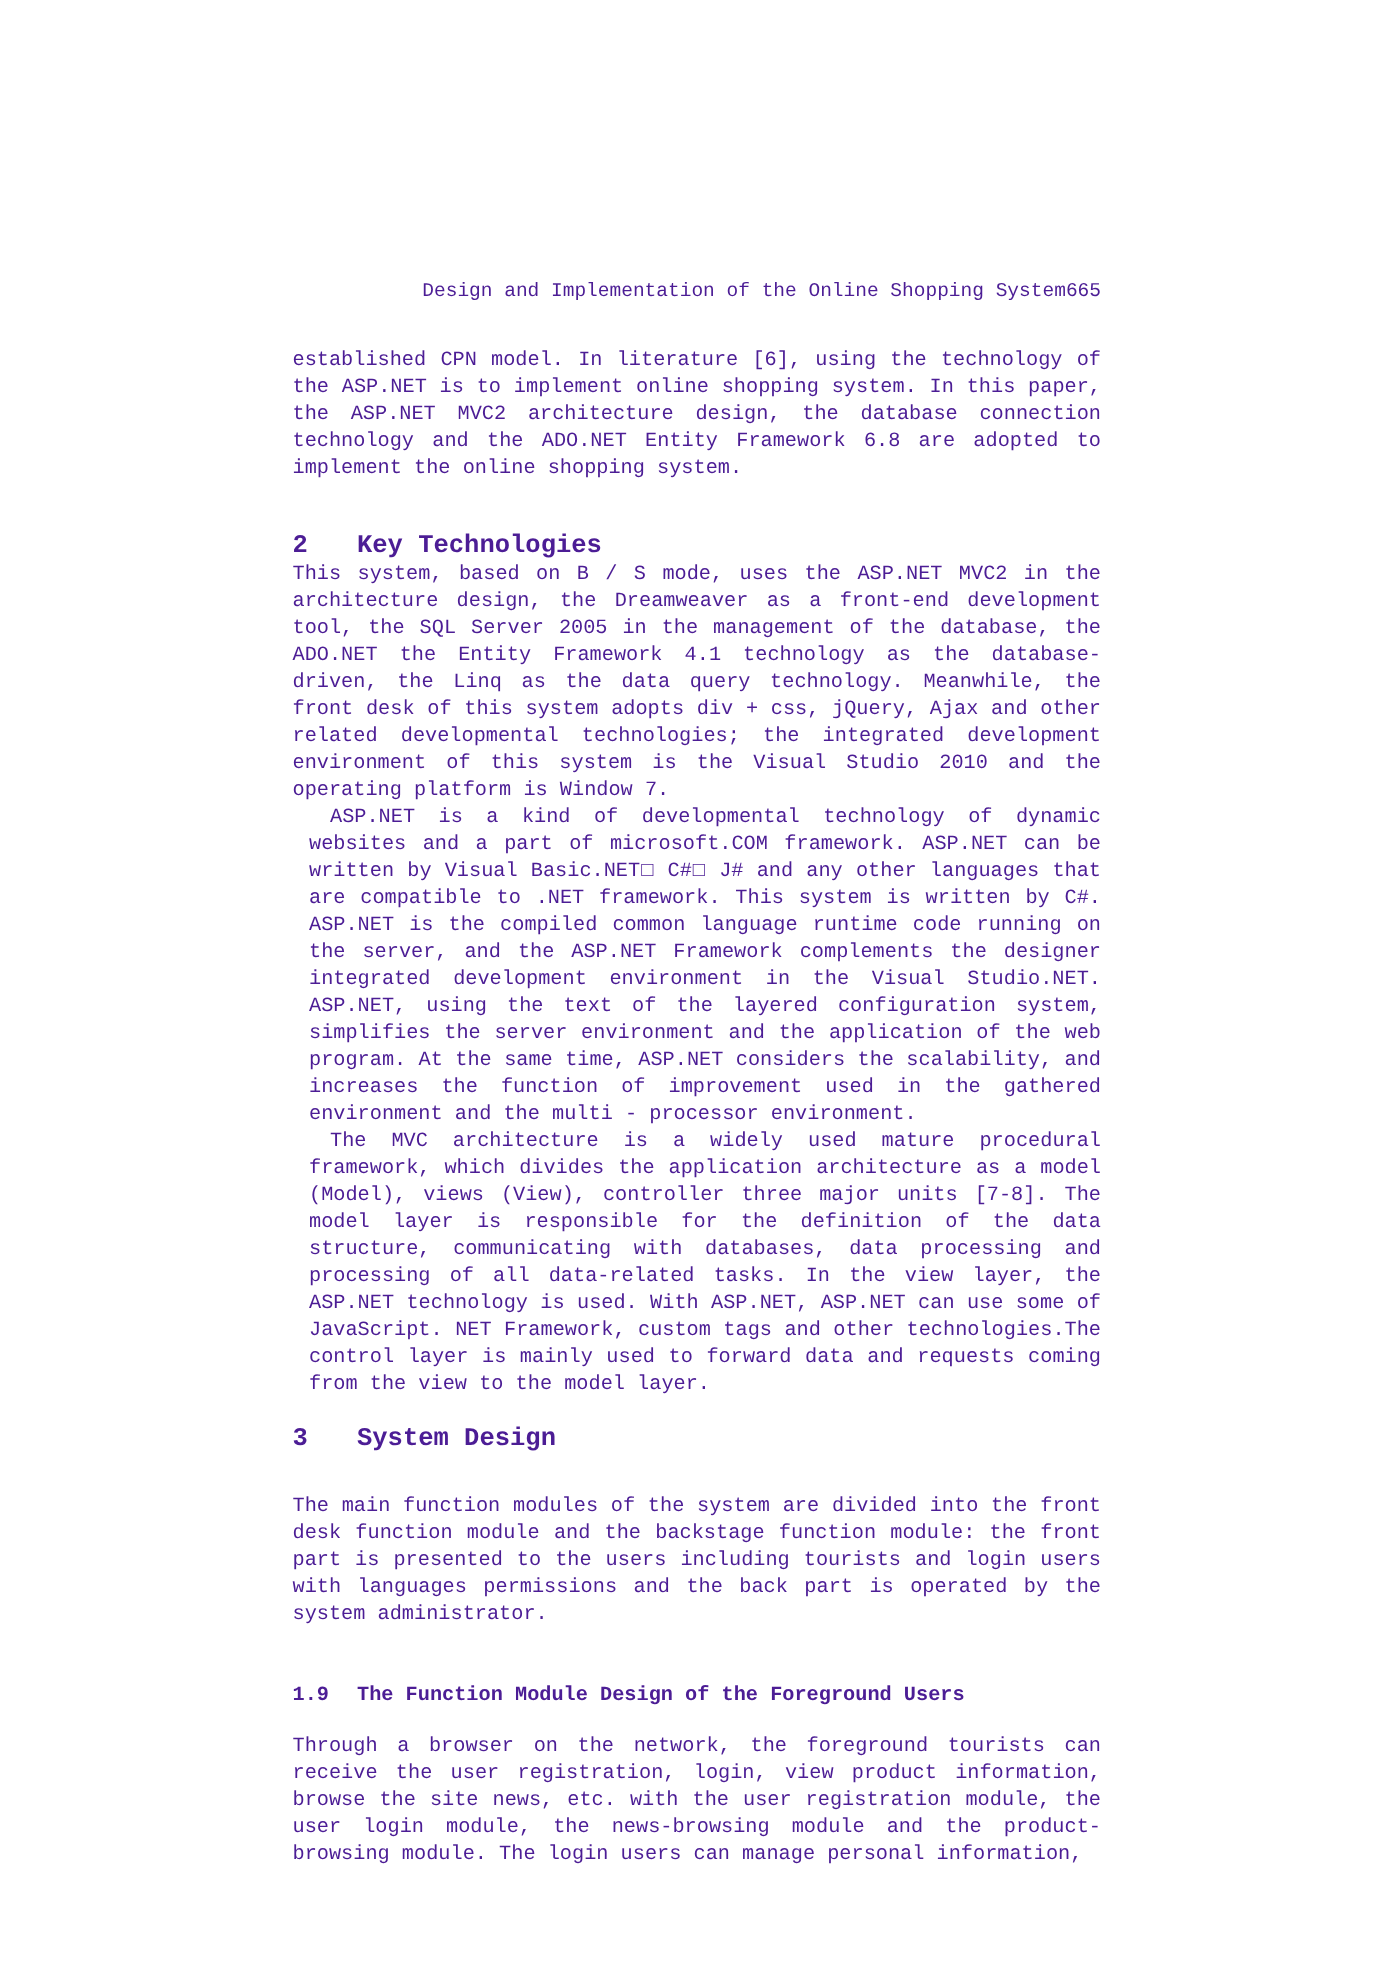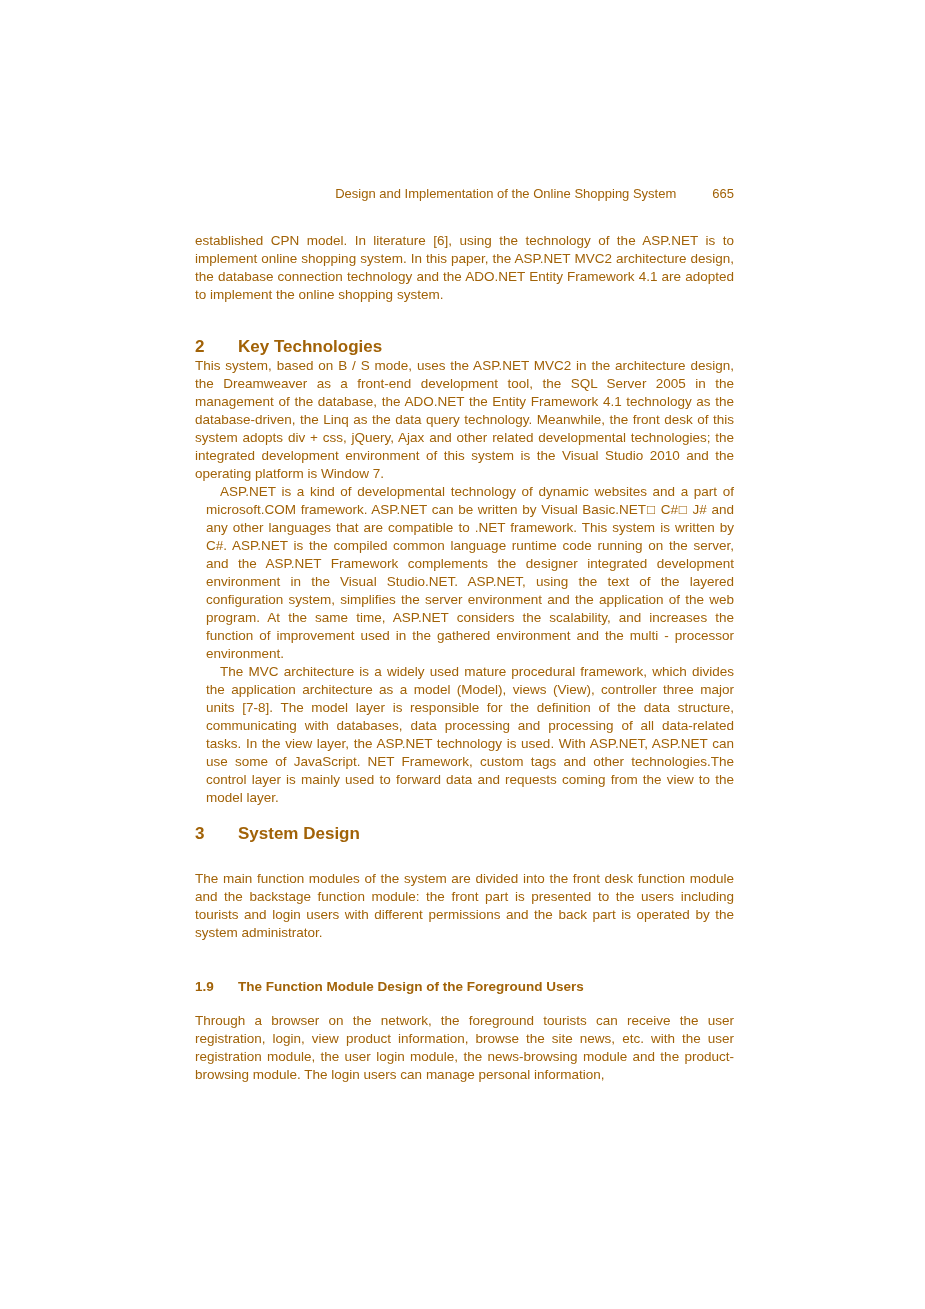--- a/index.html
+++ b/index.html
@@ -5,43 +5,42 @@
   html, body {
     margin: 0;
     padding: 0;
     background: #ffffff;
   }
   .page {
     position: relative;
     width: 925px;
     height: 1289px;
     background: #ffffff;
-    color: #a16207;
-    font-family: Liberation Sans, sans-serif;
+    color: #4c1d95;
+    font-family: Liberation Mono, monospace;
     overflow: hidden;
   }
   .content {
     position: absolute;
     left: 195px;
     top: 186px;
     width: 539px;
   }
   .running-header {
     display: flex;
     justify-content: flex-end;
     align-items: baseline;
     font-size: 13px;
     line-height: 15px;
     margin-bottom: 31px;
   }
   .running-title {
     white-space: nowrap;
   }
   .page-number {
-    margin-left: 36px;
   }
   p.body-para {
     font-size: 13.5px;
     line-height: 18px;
     text-align: justify;
     margin: 0;
   }
   p.indent {
     text-indent: 14px;
     margin-left: 11px;
@@ -76,35 +75,35 @@
 <body>
 
 <div class="page">
   <div class="content">
 
     <div class="running-header">
       <span class="running-title">Design and Implementation of the Online Shopping System</span>
       <span class="page-number">665</span>
     </div>
 
-    <p class="body-para">established CPN model. In literature [6], using the technology of the ASP.NET is to implement online shopping system. In this paper, the ASP.NET MVC2 architecture design, the database connection technology and the ADO.NET Entity Framework 4.1 are adopted to implement the online shopping system.</p>
+    <p class="body-para">established CPN model. In literature [6], using the technology of the ASP.NET is to implement online shopping system. In this paper, the ASP.NET MVC2 architecture design, the database connection technology and the ADO.NET Entity Framework 6.8 are adopted to implement the online shopping system.</p>
 
     <h2 class="section-heading heading-2">
       <span class="sec-num">2</span><span>Key Technologies</span>
     </h2>
 
     <p class="body-para">This system, based on B / S mode, uses the ASP.NET MVC2 in the architecture design, the Dreamweaver as a front-end development tool, the SQL Server 2005 in the management of the database, the ADO.NET the Entity Framework 4.1 technology as the database-driven, the Linq as the data query technology. Meanwhile, the front desk of this system adopts div + css, jQuery, Ajax and other related developmental technologies; the integrated development environment of this system is the Visual Studio 2010 and the operating platform is Window 7.</p>
     <p class="body-para indent">ASP.NET is a kind of developmental technology of dynamic websites and a part of microsoft.COM framework. ASP.NET can be written by Visual Basic.NET□ C#□ J# and any other languages that are compatible to .NET framework. This system is written by C#. ASP.NET is the compiled common language runtime code running on the server, and the ASP.NET Framework complements the designer integrated development environment in the Visual Studio.NET. ASP.NET, using the text of the layered configuration system, simplifies the server environment and the application of the web program. At the same time, ASP.NET considers the scalability, and increases the function of improvement used in the gathered environment and the multi - processor environment.</p>
     <p class="body-para indent">The MVC architecture is a widely used mature procedural framework, which divides the application architecture as a model (Model), views (View), controller three major units [7-8]. The model layer is responsible for the definition of the data structure, communicating with databases, data processing and processing of all data-related tasks. In the view layer, the ASP.NET technology is used. With ASP.NET, ASP.NET can use some of JavaScript. NET Framework, custom tags and other technologies.The control layer is mainly used to forward data and requests coming from the view to the model layer.</p>
 
     <h2 class="section-heading heading-3">
       <span class="sec-num">3</span><span>System Design</span>
     </h2>
 
-    <p class="body-para">The main function modules of the system are divided into the front desk function module and the backstage function module: the front part is presented to the users including tourists and login users with different permissions and the back part is operated by the system administrator.</p>
+    <p class="body-para">The main function modules of the system are divided into the front desk function module and the backstage function module: the front part is presented to the users including tourists and login users with languages permissions and the back part is operated by the system administrator.</p>
 
     <h3 class="subsection-heading">
       <span class="sub-num">1.9</span><span>The Function Module Design of the Foreground Users</span>
     </h3>
 
     <p class="body-para">Through a browser on the network, the foreground tourists can receive the user registration, login, view product information, browse the site news, etc. with the user registration module, the user login module, the news-browsing module and the product-browsing module. The login users can manage personal information,</p>
 
   </div>
 </div>
 

